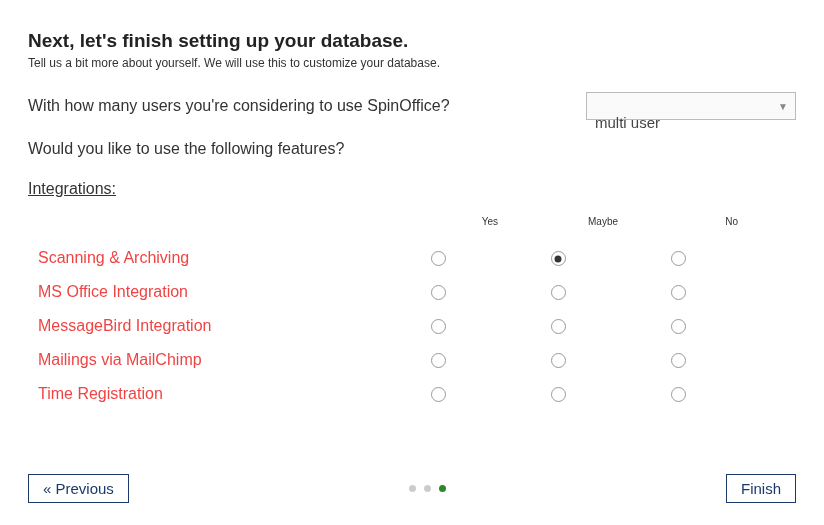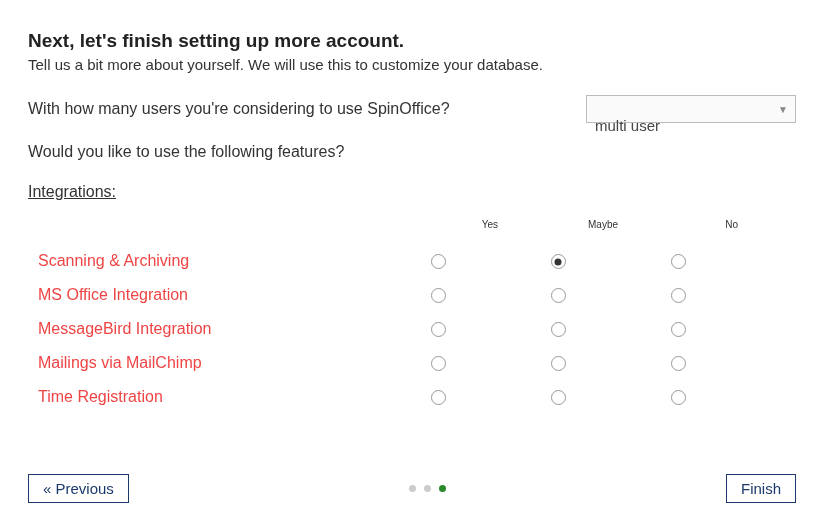--- a/index.html
+++ b/index.html
@@ -16,21 +16,21 @@
       padding: 30px 28px 20px 28px;
       position: relative;
     }
     .heading {
       font-size: 19px;
       font-weight: bold;
       color: #222;
       margin-bottom: 4px;
     }
     .subheading {
-      font-size: 15px;
+      font-size: 12px;
       color: #333;
       margin-bottom: 22px;
       font-weight: 400;
     }
     .question-row {
       display: flex;
       justify-content: space-between;
       align-items: center;
       margin-bottom: 20px;
       gap: 8px;
@@ -153,21 +153,21 @@
       border-radius: 50%;
       background: #ccc;
     }
     .dot.active {
       background: #2a8a2a;
     }
   </style>
 </head>
 <body>
 
-<h1 class="heading">Next, let's finish setting up more account.</h1>
+<h1 class="heading">Next, let's finish setting up your database.</h1>
 <p class="subheading">Tell us a bit more about yourself. We will use this to customize your database.</p>
 
 <div class="question-row">
   <span class="question-text">With how many users you're considering to use SpinOffice?</span>
   <div class="select-wrap">
     <div class="select">multi user</div>
     <span class="select-arrow">▼</span>
   </div>
 </div>
 

